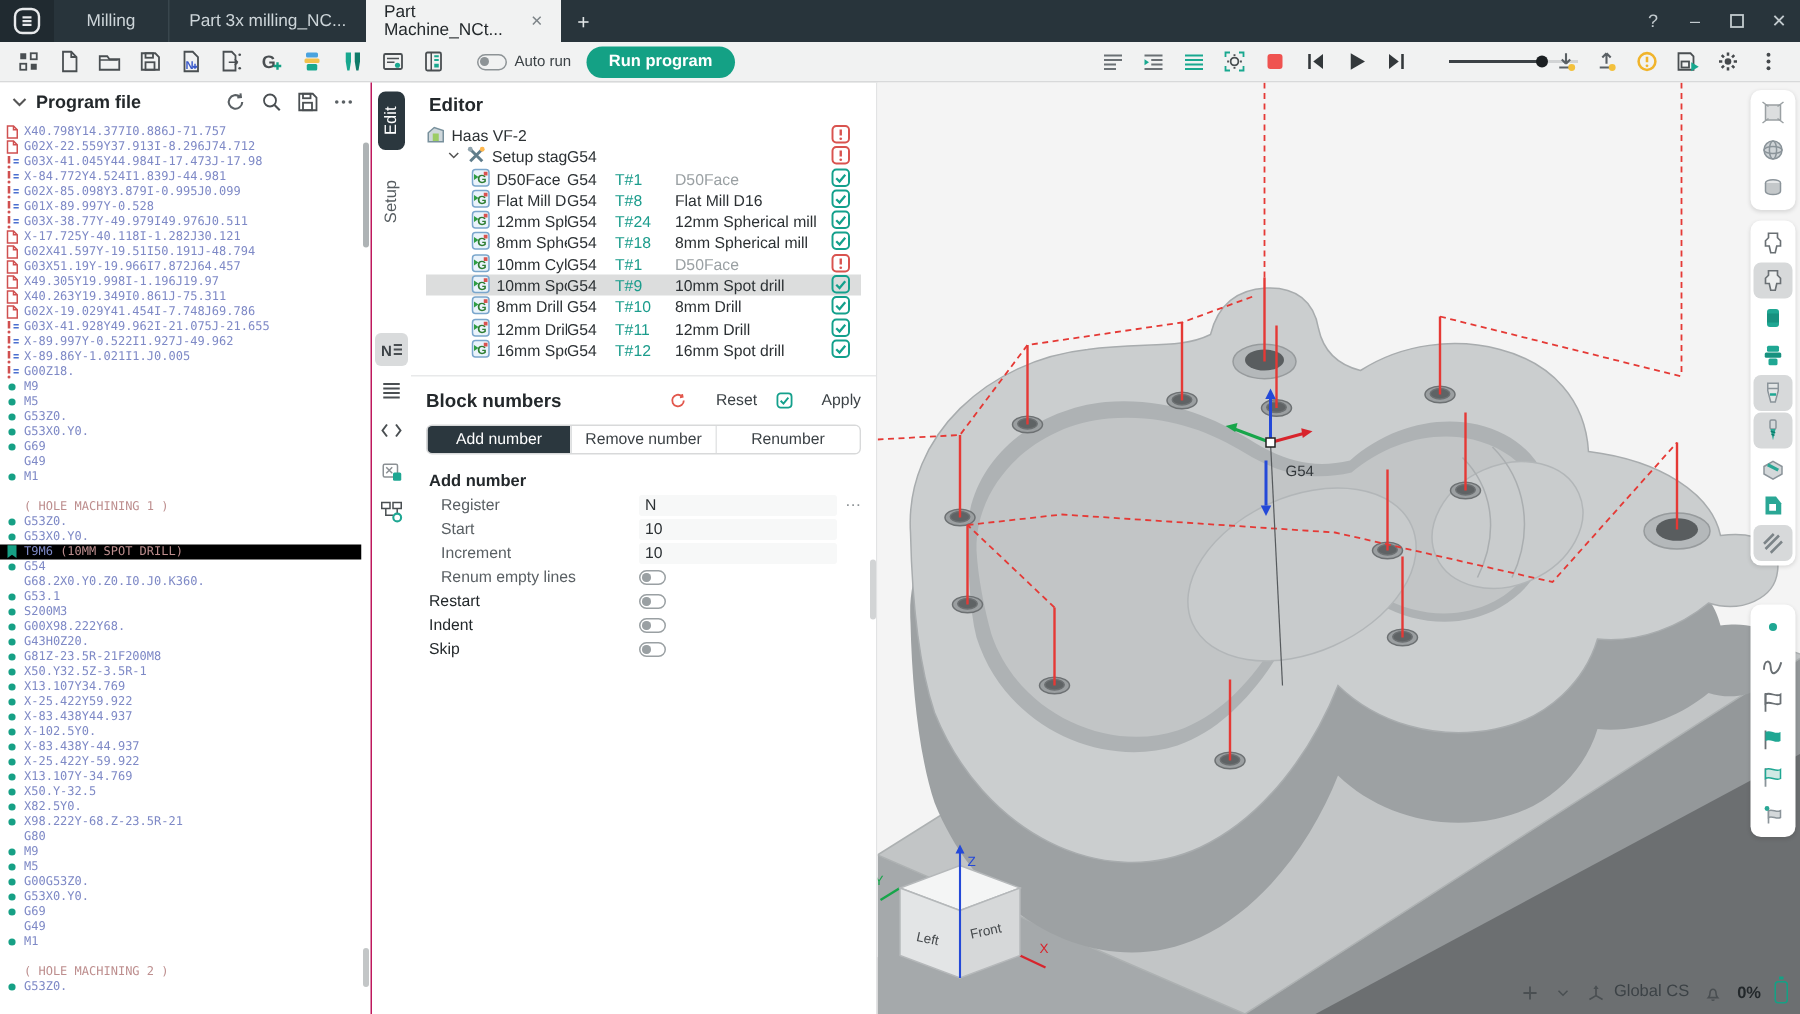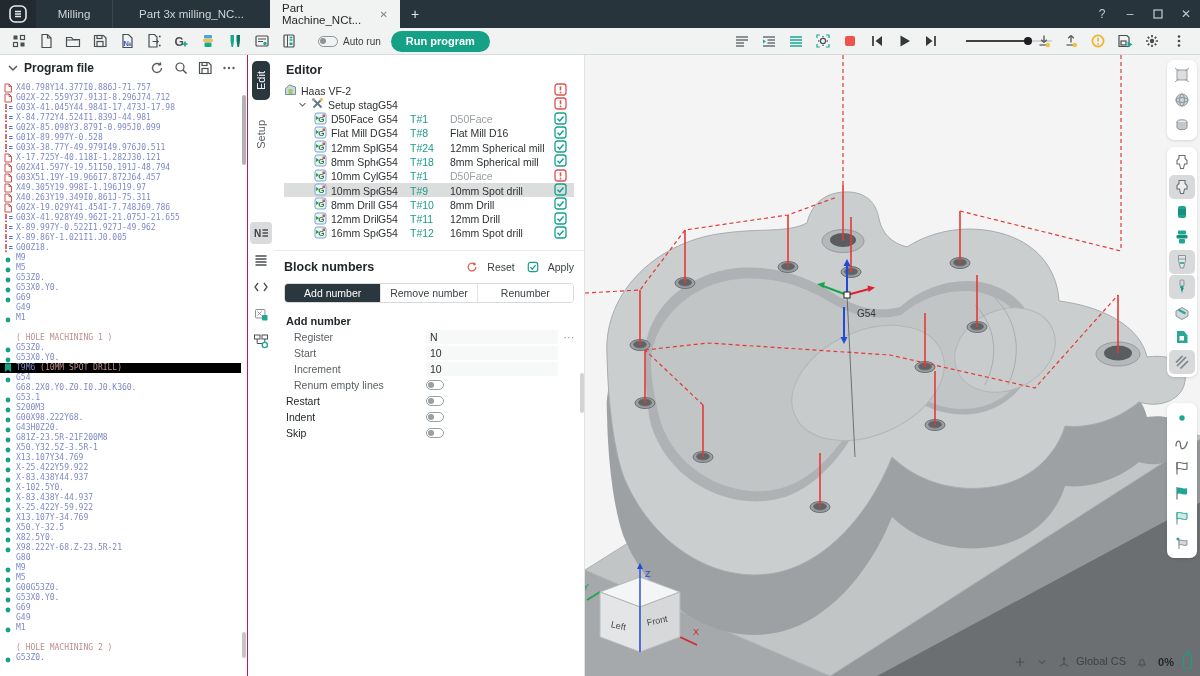--- a/index.html
+++ b/index.html
@@ -3,21 +3,21 @@
 <meta charset="utf-8">
 <style>
   html,body{margin:0;padding:0;width:1200px;height:676px;overflow:hidden;
     font-family:"Liberation Sans","DejaVu Sans",sans-serif;background:#f1f2f2;-webkit-font-smoothing:antialiased}
   *{box-sizing:border-box}
   
   .titlebar{height:28px;background:#28343b;display:flex;align-items:stretch;color:#cdd5d9;font-size:11.5px}
   .logo{width:36px;background:#202a30;display:flex;align-items:center;justify-content:center}
   .tab{display:flex;align-items:center;justify-content:center;padding:0 12px;cursor:default;position:relative}
   .tab-milling{width:76px}
-  .tab-doc{width:158px;border-left:1px solid #39464d}
+  .tab-doc{width:132px;border-left:1px solid #39464d}
   .tab-active{width:130px;background:#f1f2f2;color:#23282b;gap:8px}
   .tab-close{color:#7d8488;font-size:10px;margin-left:2px}
   .tab-plus{width:30px;color:#e2e6e8;font-size:14px}
   .tb-spacer{flex:1}
   .winbtn{width:28px;display:flex;align-items:center;justify-content:center;color:#c3cbcf;font-size:12px}
   
   .toolbar{height:27px;background:#f1f2f2;border-bottom:1px solid #d8d9da;position:relative}
   .tgroup{position:absolute;top:0;height:26px;display:flex;align-items:center}
   .tb-btn{width:27px;height:24px;display:flex;align-items:center;justify-content:center;border-radius:3px}
   .toggle{width:20px;height:11px;border:1.4px solid #8d9396;border-radius:6px;position:relative;margin:0 5px 0 14px}
@@ -31,21 +31,21 @@
   .main{display:flex;height:621px;background:#fff}
   .panel-left{width:248px;border-right:1px solid #be185d;position:relative;background:#fff}
   .panel-mid{width:337px;border-right:1px solid #e2e3e4;display:flex;background:#fff}
   .viewport{flex:1;position:relative;background:#f4f4f4;overflow:hidden}
   
   .phead{height:26px;display:flex;align-items:center;padding:0 8px;gap:6px}
   .phead .title{font-size:12px;font-weight:bold;color:#23282b;flex:1}
   .phicon{width:20px;height:20px;display:flex;align-items:center;justify-content:center;color:#5a6064}
   .plist{position:absolute;top:28px;left:0;right:6px;bottom:0;overflow:hidden;
     font-family:"DejaVu Sans Mono","Liberation Mono",monospace;font-size:8px;line-height:10px}
-  .pline{height:10px;display:flex;align-items:flex-end;white-space:pre;color:#7e89c6}
+  .pline{height:10px;display:flex;align-items:center;white-space:pre;color:#7e89c6}
   .pline .ic{flex:0 0 16px;display:flex;justify-content:center;align-items:center}
   .pline.cmt{color:#bd8e8e}
   .pline.sel{background:#000000}
   .pline .cm{color:#bd8e8e}
   .lscroll{position:absolute;right:1px;top:40px;width:4px;height:70px;background:#9aa0a3;border-radius:2px;opacity:.8}
   .lscroll2{position:absolute;right:1px;bottom:18px;width:4px;height:26px;background:#c3c6c7;border-radius:2px}
   
   .strip{width:26px;display:flex;flex-direction:column;align-items:center;padding-top:6px;background:#fff}
   .vtab{writing-mode:vertical-rl;transform:rotate(180deg);font-size:11px;padding:10px 3px;border-radius:5px;margin-bottom:10px}
   .vtab.active{background:#2b373e;color:#fff}
@@ -60,21 +60,21 @@
   .trow .cs{color:#2c3134}
   .trow .tn{color:#1b9c8c}
   .trow .op{color:#2c3134;overflow:hidden;white-space:nowrap}
   .trow .op.muted{color:#9aa0a3}
   .trow.sel{background:#dcdddd}
   .ind1{padding-left:14px}.ind2{padding-left:30px}
   .divider{height:1px;background:#e8e9ea;margin:10px -10px 0 -10px}
   
   .bn-head{display:flex;align-items:center;margin-top:9px}
   .bn-title{font-size:12.5px;font-weight:bold;color:#23282b;flex:1}
-  .bn-act{display:flex;align-items:flex-end;gap:9px;font-size:10.5px;color:#3c4246;margin-left:12px}
+  .bn-act{display:flex;align-items:flex-end;gap:19px;font-size:10.5px;color:#3c4246;margin-left:12px}
   .bn-tabs{display:flex;margin-top:9px;border:1px solid #d8d9da;border-radius:4px;overflow:hidden;height:20px}
   .bn-tab{flex:1;display:flex;align-items:center;justify-content:center;font-size:10.5px;color:#3c4246;background:#fff;border-right:1px solid #e4e5e6}
   .bn-tab:last-child{border-right:none}
   .bn-tab.active{background:#2b373e;color:#fff}
   .frm-group{font-size:11px;font-weight:bold;color:#23282b;margin:12px 0 2px 2px}
   .frm-row{display:flex;align-items:center;height:16px;font-size:10.5px}
   .frm-row .lbl{width:142px;color:#5a6064;padding-left:10px}
   .frm-row .lbl.b{font-weight:normal;color:#23282b;padding-left:2px}
   .frm-row .val{flex:1;color:#2c3134;background:#f7f8f8;height:14px;line-height:14px;padding-left:4px;border-radius:2px}
   .frm-row .dots{width:16px;color:#8d9396;text-align:right}

